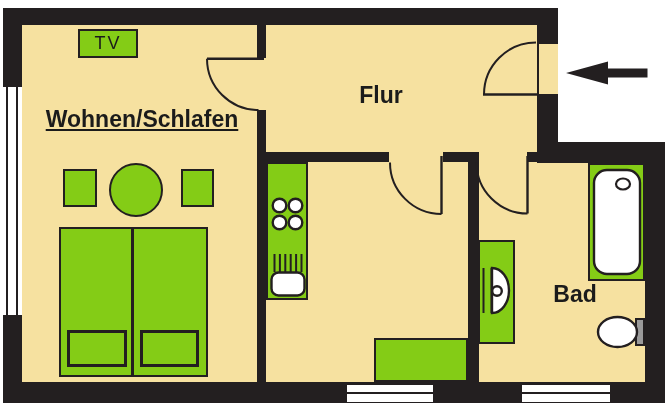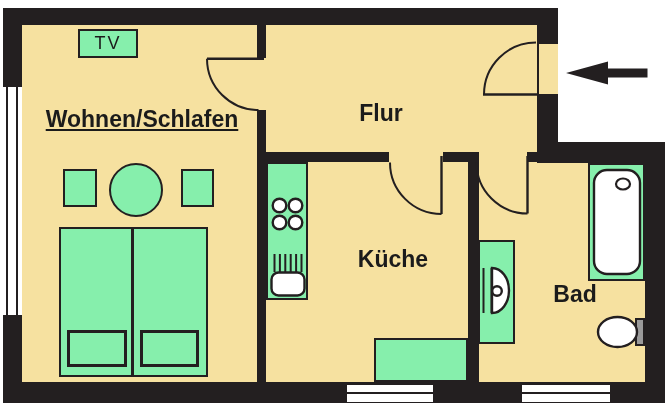--- a/index.html
+++ b/index.html
@@ -3,21 +3,21 @@
 <meta charset="utf-8">
 <style>
   html,body{margin:0;padding:0;background:#fff;}
   .plan{position:relative;width:670px;height:406px;background:var(--page,#fff);overflow:hidden;
         font-family:"Liberation Sans",sans-serif;}
   .abs{position:absolute;}
   .room{background:var(--floor,#f6e1a0);}
   .wall{background:var(--wall,#231f20);}
   .winband{background:#fff;}
   .winline{background:var(--wall,#231f20);}
-  .fixture{background:#86efac;border:2.5px solid var(--outline,#231f20);box-sizing:border-box;}
+  .fixture{background:#84cc16;border:2.5px solid var(--outline,#231f20);box-sizing:border-box;}
   .cistern{background:var(--cistern,#9a9a9a);border:2px solid var(--outline,#231f20);box-sizing:border-box;}
   .label{position:absolute;color:var(--text,#1b1b1b);font-weight:bold;font-size:23px;line-height:24px;
          text-align:center;white-space:nowrap;}
   .tvbox{display:flex;align-items:center;justify-content:center;font-size:18px;font-weight:normal;
          letter-spacing:2px;color:var(--text,#1b1b1b);}
   svg.overlay{position:absolute;left:0;top:0;pointer-events:none;}
   .ln{fill:none;stroke:var(--outline,#231f20);stroke-width:2.4;}
   .ln-thin{fill:none;stroke:var(--outline,#231f20);stroke-width:2;}
   .fw{fill:#fff;stroke:var(--outline,#231f20);stroke-width:2.4;}
   .solid{fill:var(--wall,#231f20);stroke:none;}
@@ -107,17 +107,16 @@
     <line class="ln-thin" x1="491.5" y1="268" x2="491.5" y2="313"></line>
     <circle class="fw" cx="497" cy="291" r="4.8"></circle>
 
     <rect class="fw" x="594" y="170" width="46" height="104" rx="13" ry="13"></rect>
     <ellipse class="fw" cx="623" cy="184" rx="7" ry="5.5" style="stroke-width:2.2"></ellipse>
 
     <ellipse class="fw" cx="617.5" cy="332" rx="19.5" ry="15"></ellipse>
   </svg>
 
   <div class="label" style="left:32px;top:107px;width:220px;text-decoration:underline;">Wohnen/Schlafen</div>
-  <div class="label" style="left:341px;top:101px;width:80px;">Flur</div>
-  <div class="label" style="left:343px;top:247px;width:100px;">Küche</div>
+  <div class="label" style="left:341px;top:83px;width:80px;">Flur</div>
   <div class="label" style="left:535px;top:282px;width:80px;">Bad</div>
 
 </div>
 
 </body></html>

